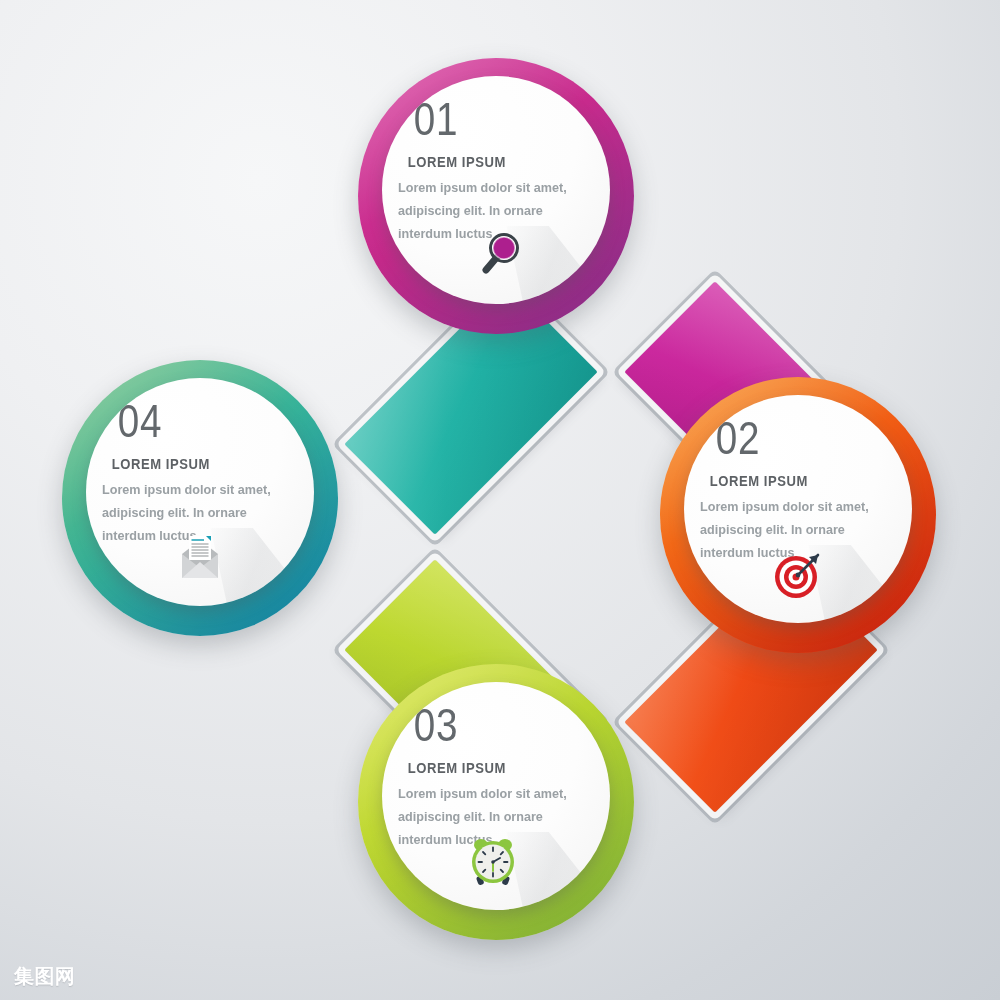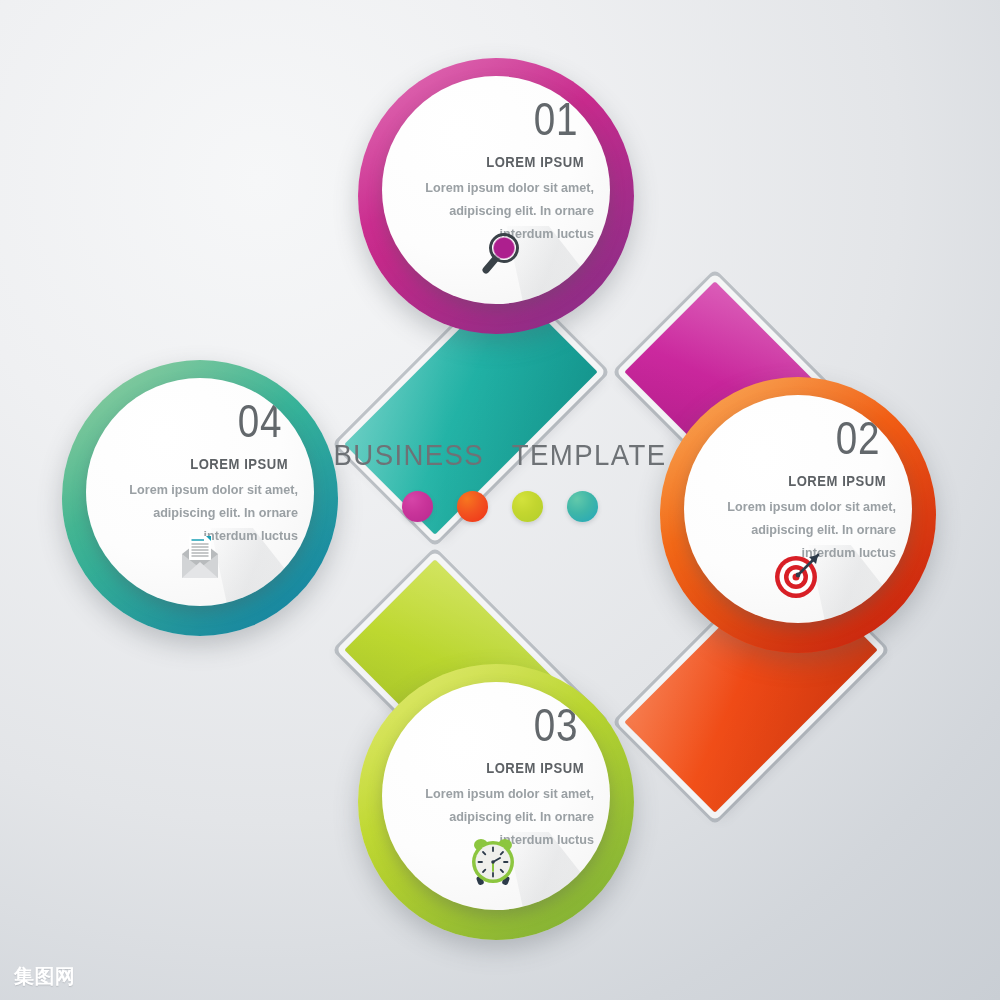--- a/index.html
+++ b/index.html
@@ -63,21 +63,21 @@
     position:absolute;inset:0;border-radius:50%;
     background:linear-gradient(150deg, rgba(255,255,255,.30) 0%, rgba(255,255,255,0) 40%, rgba(0,0,0,.14) 100%);
   }
   .node .inner{
     position:absolute;left:24px;top:18px;width:228px;height:228px;border-radius:50%;
     background:radial-gradient(circle at 34% 26%, #ffffff 0%, #fdfdfd 52%, #f2f2f2 100%);
     box-shadow:0 7px 15px rgba(80,86,94,.30);
     overflow:hidden;
   }
   .node .content{
-    position:absolute;left:0;right:0;top:20px;text-align:right;padding:0 16px;
+    position:absolute;left:0;right:0;top:20px;text-align:left;padding:0 16px;
   }
   .num{
     font-size:46px;color:#63686c;line-height:1;letter-spacing:1px;
     font-family:"Liberation Sans Narrow","Liberation Sans",sans-serif;
     transform:scaleX(.84);font-weight:400;
   }
   .sub{
     margin-top:12px;font-size:14.5px;font-weight:700;color:#5d6165;
     letter-spacing:.6px;
     font-family:"Liberation Sans Narrow","Liberation Sans",sans-serif;
@@ -125,29 +125,20 @@
   </div>
   <div class="ribbon" id="rib-23">
     <div class="band" style="background:linear-gradient(135deg,#f4581d 0%,#ef4a16 45%,#e63c10 100%);"></div>
     <div class="gloss"></div>
   </div>
   <div class="ribbon" id="rib-34">
     <div class="band" style="background:linear-gradient(135deg,#c6dd33 0%,#b8d52e 45%,#aecd2a 100%);"></div>
     <div class="gloss"></div>
   </div>
 
-  <div id="center">
-    <div class="title"><span>BUSINESS</span><span class="gap">&nbsp;</span><span>TEMPLATE</span></div>
-    <div class="dots">
-      <i style="background:radial-gradient(circle at 32% 26%,#d645a8 0%,#c9349a 45%,#b8298f 100%);"></i>
-      <i style="background:radial-gradient(circle at 32% 26%,#f7761f 0%,#f25320 45%,#ef3118 100%);"></i>
-      <i style="background:radial-gradient(circle at 32% 26%,#d3e23c 0%,#c3d62f 45%,#b2ce2c 100%);"></i>
-      <i style="background:radial-gradient(circle at 32% 26%,#62c9ab 0%,#3fb6a8 45%,#23a6bb 100%);"></i>
-    </div>
-  </div>
 
   <div class="node" id="n01">
     <div class="ringgloss"></div>
     <div class="inner">
       <div class="shadowfan"></div>
       <div class="content">
         <div class="num">01</div>
         <div class="sub">LOREM IPSUM</div>
         <div class="body">
           <div>Lorem ipsum dolor sit amet,</div>

